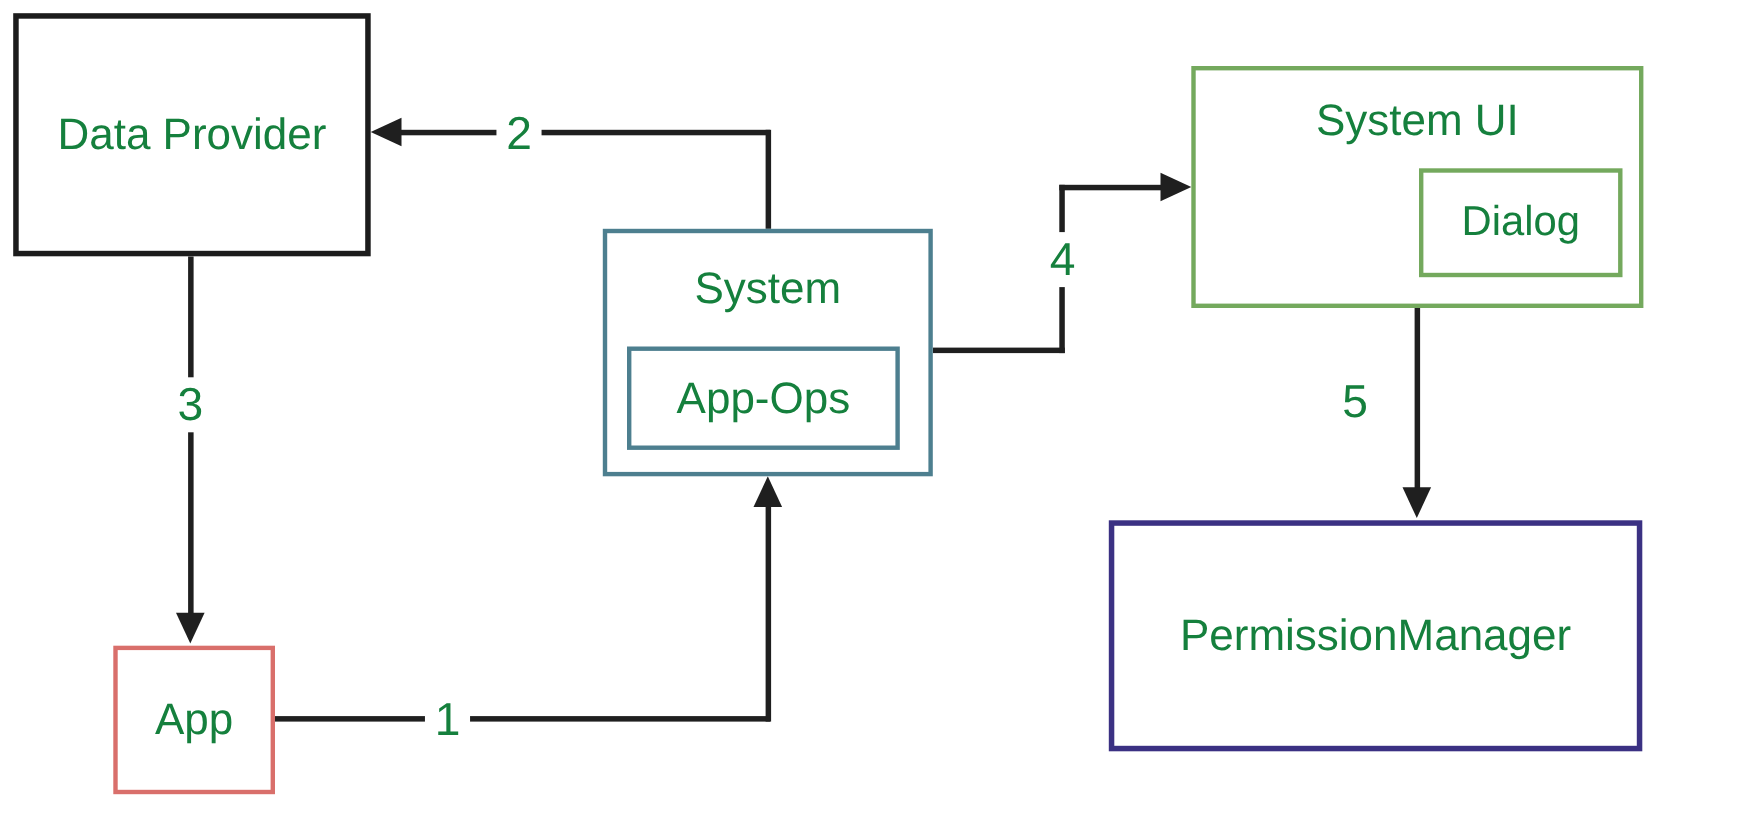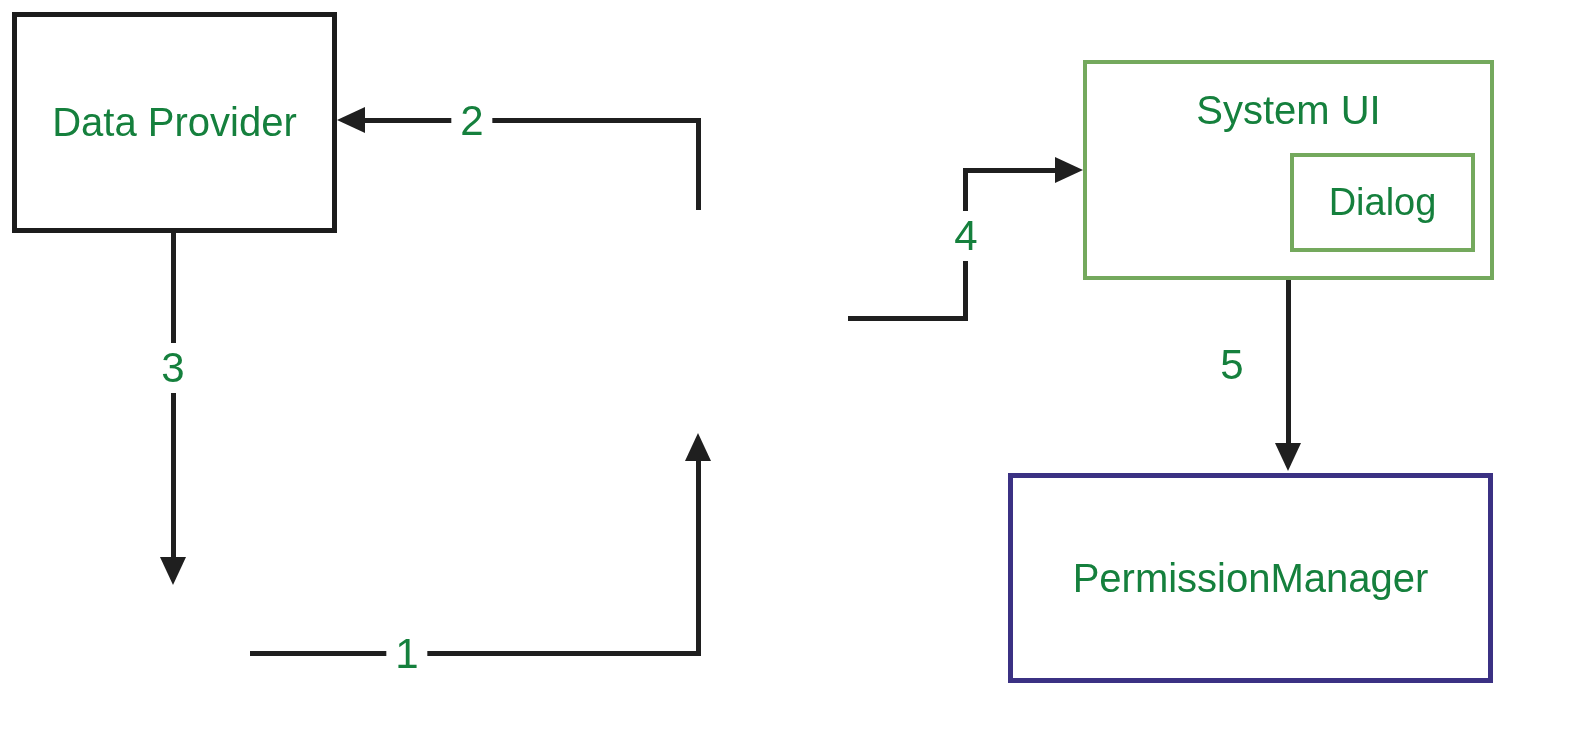--- a/index.html
+++ b/index.html
@@ -58,32 +58,41 @@
 </style>
 </head>
 <body>
 
 <div id="canvas">
 
   <div class="box" style="left: 12px; top: 12px; width: 325px; height: 221px; border-width: 5px; border-color: rgb(28, 28, 28);">
     <div class="box-label center-label">Data Provider</div>
   </div>
 
+  <div class="box" style="left: 548px; top: 208px; width: 300px; height: 225px; border-width: 4px; border-color: rgb(77, 127, 143);">
+    <div class="box-label" style="top:0; height:100px;">System</div>
+    <div class="box" style="left: 18px; top: 103px; width: 248px; height: 94px; border-width: 4px; border-color: rgb(77, 127, 143);">
+      <div class="box-label center-label">App-Ops</div>
+    </div>
+  </div>
 
   <div class="box" style="left: 1083px; top: 60px; width: 411px; height: 220px; border-width: 4px; border-color: rgb(116, 169, 93);">
     <div class="box-label" style="top:0; height:92px;">System UI</div>
     <div class="box" style="left: 203px; top: 89px; width: 185px; height: 99px; border-width: 4px; border-color: rgb(116, 169, 93);">
       <div class="box-label center-label" style="font-size:38px;">Dialog</div>
     </div>
   </div>
 
   <div class="box" style="left: 1008px; top: 473px; width: 485px; height: 210px; border-width: 5px; border-color: rgb(59, 49, 131);">
     <div class="box-label center-label">PermissionManager</div>
   </div>
 
+  <div class="box" style="left: 103px; top: 587px; width: 147px; height: 135px; border-width: 4px; border-color: rgb(217, 111, 107);">
+    <div class="box-label center-label">App</div>
+  </div>
 
   <div class="seg" style="left:250px; top:651px; width:450px; height:5px;"></div>
   <div class="seg" style="left:696px; top:450px; width:5px; height:206px;"></div>
   <div class="head head-up" style="left:685px; top:433px;"></div>
   <div class="edge-label" style="left:407px; top:654px;">1</div>
 
   <div class="seg" style="left:696px; top:118px; width:5px; height:92px;"></div>
   <div class="seg" style="left:360px; top:118px; width:340px; height:5px;"></div>
   <div class="head head-left" style="left:337px; top:107px;"></div>
   <div class="edge-label" style="left:472px; top:121px;">2</div>

